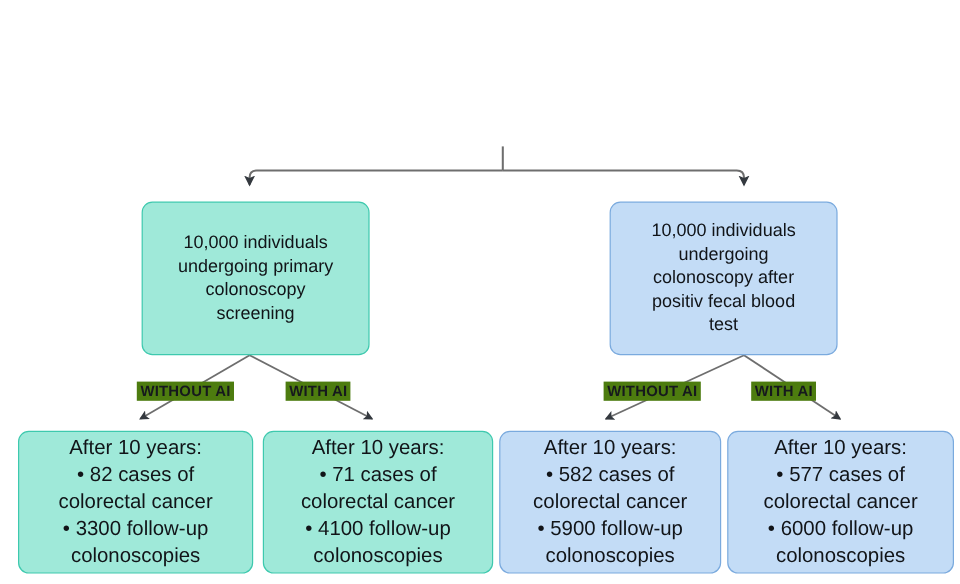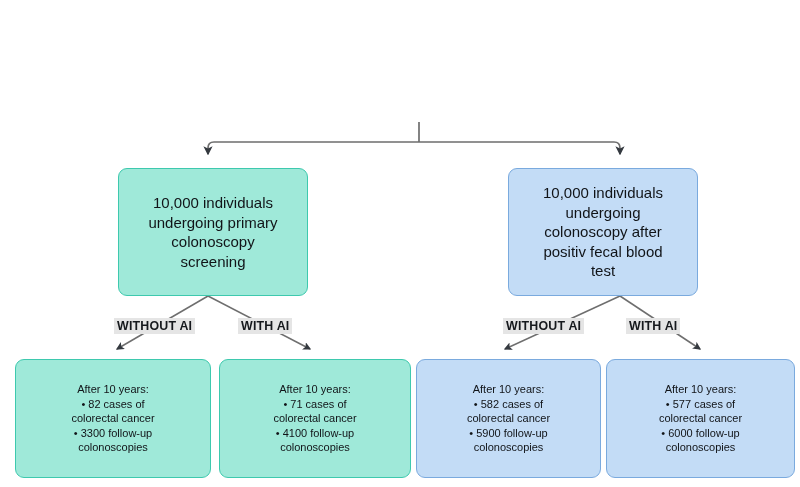--- a/index.html
+++ b/index.html
@@ -76,31 +76,31 @@
   }
   .box.teal {
     background: #9fe9d9;
     border: 1.6px solid #3ec9ae;
   }
   .box.blue {
     background: #c3dcf6;
     border: 1.4px solid #7aaade;
   }
   .box.result {
-    font-size: 11px;
+    font-size: 17px;
     line-height: 1.32;
   }
 
   .edge-label {
     position: absolute;
     font-size: 12.4px;
     font-weight: bold;
     color: #16191d;
     letter-spacing: 0.2px;
-    background: #e5e5e5;
+    background: #4d7c0f;
     padding: 1px 3px;
     white-space: nowrap;
   }
 </style>
 </head>
 <body>
 
 <div id="canvas">
 
   <svg id="edges" viewBox="0 0 800 487">

